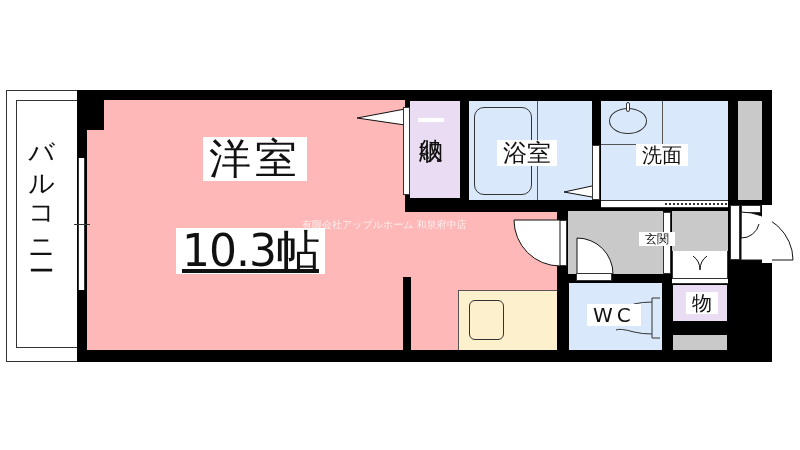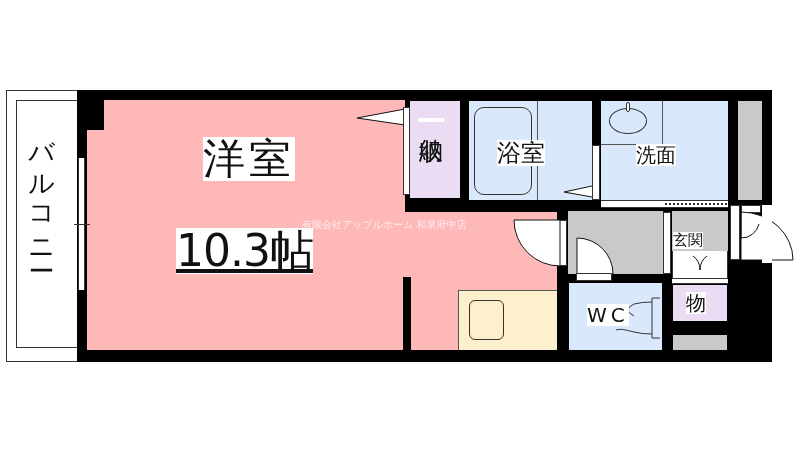--- a/index.html
+++ b/index.html
@@ -5,21 +5,21 @@
   html, body { margin:0; padding:0; }
   body { width:800px; height:450px; background:#ffffff; position:relative; overflow:hidden;
          font-family:"DejaVu Sans", sans-serif; }
   .abs { position:absolute; box-sizing:border-box; }
   .wall { background:#000; }
   .pink { background:#ffb8b8; }
   .blue { background:#d9e9fb; }
   .lav  { background:#eadcf2; }
   .gray { background:#c9c9c9; }
   .yellow { background:#fdf0cc; }
-  .label { background:#fff; color:#111; line-height:1; padding:1px 0; white-space:nowrap; }
+  .label { background:#fff; color:#111; line-height:1; padding:1px 6px; white-space:nowrap; }
   .vert { writing-mode:vertical-rl; text-orientation:upright; }
   .watermark { color:rgba(255,255,255,0.75); font-size:10px; white-space:nowrap; }
 </style>
 </head>
 <body>
 
 <div class="abs" style="left:6px;top:90px;width:76px;height:272px;border:1px solid #333;background:#fff;"></div>
 <div class="abs" style="left:16px;top:100px;width:64px;height:248px;border:1px solid #333;background:#fff;"></div>
 <div class="abs vert" style="left:29px;top:123px;font-size:26px;line-height:1;color:#111;letter-spacing:4px;">バルコニー</div>
 
@@ -72,21 +72,21 @@
   <path d="M48,2 L2,2 A46,46 0 0 0 48,48 Z" fill="#fff" stroke="#111" stroke-width="1"></path>
 </svg>
 <svg class="abs" style="left:575px;top:236px;" width="40" height="40">
   <path d="M2,38 L2,2 A36,36 0 0 1 38,38 Z" fill="#fff" stroke="#111" stroke-width="1"></path>
 </svg>
 <div class="abs" style="left:576px;top:273px;width:36px;height:8px;background:#fff;border:1px solid #333;"></div>
 
 <div class="abs" style="left:663px;top:212px;width:8px;height:62px;background:#fff;border:1px solid #333;"></div>
 <div class="abs gray" style="left:672px;top:211px;width:56px;height:40px;"></div>
 <div class="abs" style="left:672px;top:251px;width:56px;height:28px;background:#fff;border-left:1px solid #333;border-right:1px solid #333;border-bottom:1px solid #333;"></div>
-<div class="abs label" style="left:673px;top:232px;font-size:15px;font-family:Liberation Serif, serif;">玄関</div>
+<div class="abs label" style="left:639px;top:232px;font-size:12px;font-family:Liberation Serif, serif;">玄関</div>
 <svg class="abs" style="left:690px;top:253px;" width="20" height="20">
   <path d="M3,3 Q10,8 10,17 Q10,8 17,3" fill="none" stroke="#111" stroke-width="1"></path>
 </svg>
 
 <div class="abs" style="left:730px;top:205px;width:10px;height:55px;background:#fff;border:1px solid #333;"></div>
 <div class="abs" style="left:741px;top:205px;width:20px;height:8px;background:#fff;border:1px solid #333;"></div>
 <svg class="abs" style="left:739px;top:208px;" width="60" height="56">
   <path d="M2,4 L2,52 L54,52 A52,48 0 0 0 2,4 Z" fill="#fff" stroke="#111" stroke-width="1"></path>
   <path d="M2,4 L2,30 A18,18 0 0 0 20,16" fill="none" stroke="#111" stroke-width="1"></path>
 </svg>

